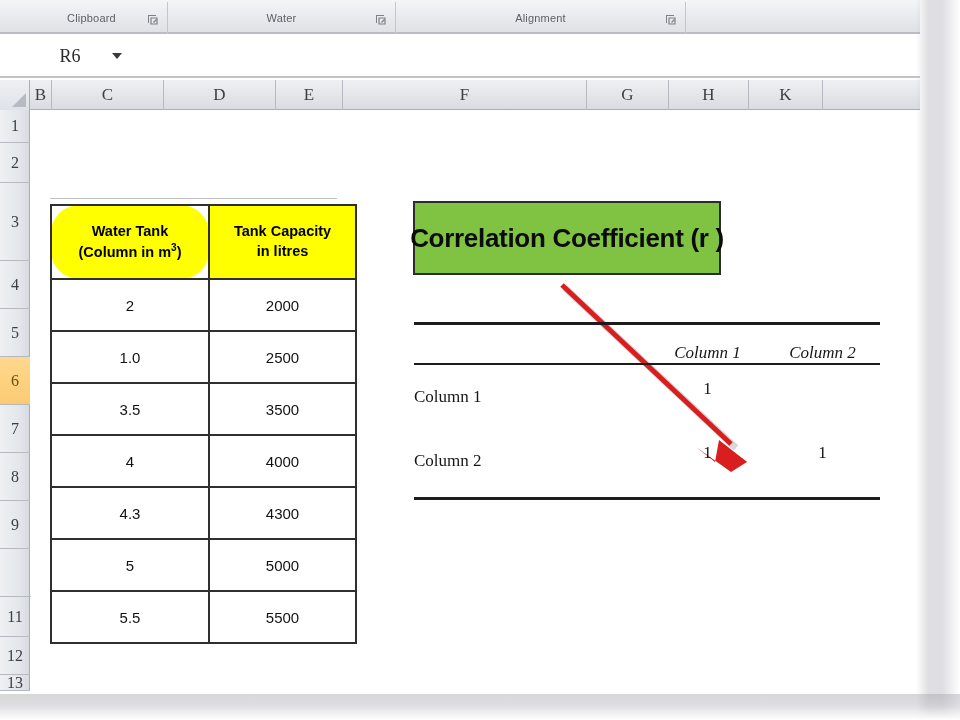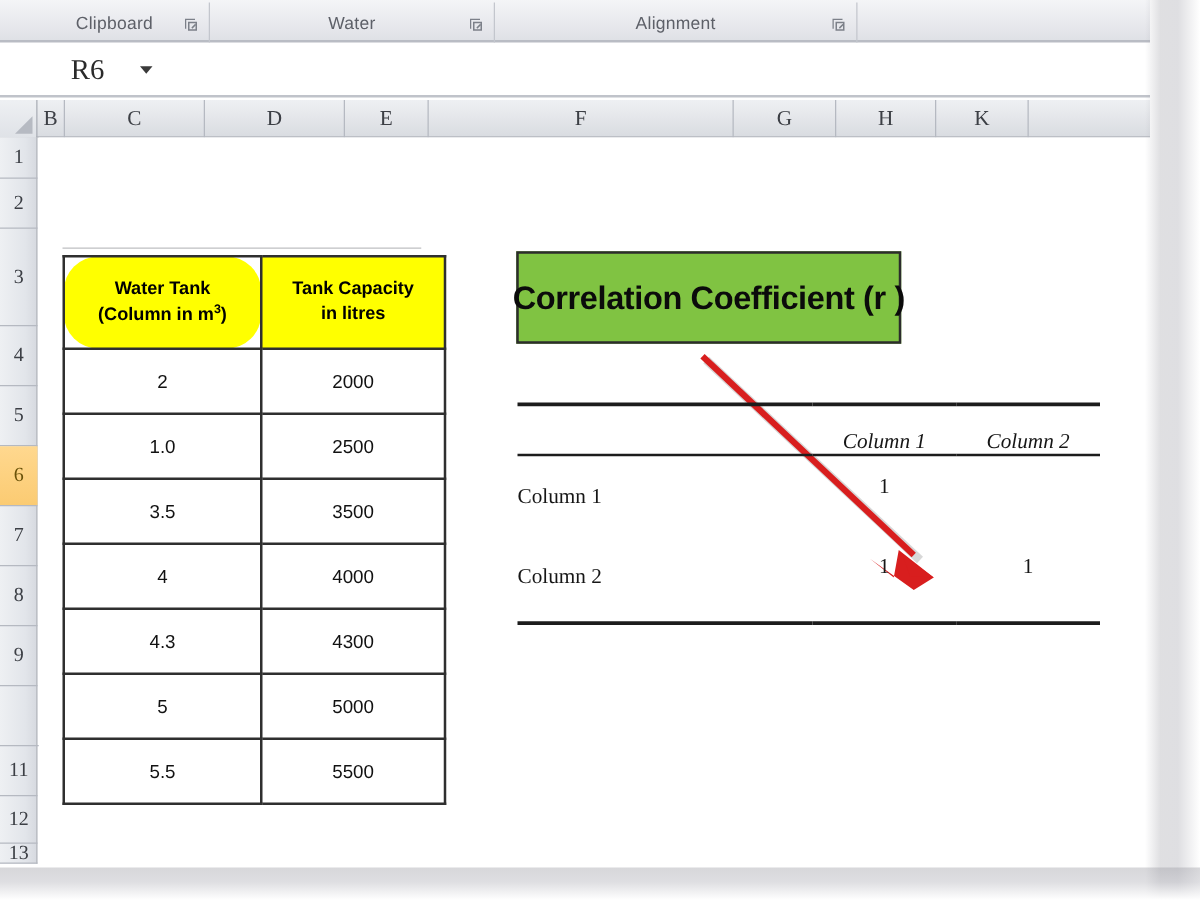--- a/index.html
+++ b/index.html
@@ -69,21 +69,21 @@
     box-sizing: border-box;
     position: relative;
   }
   .ribbon-group.g-clipboard { width: 152px; }
   .ribbon-group.g-font      { width: 228px; }
   .ribbon-group.g-alignment { width: 290px; }
   .ribbon-group.g-number    { width: 172px; }
   .ribbon-group.g-tail      { width: 60px; border-right: none; }
 
   .ribbon-label {
-    font-size: 14px;
+    font-size: 11px;
     color: #5d6068;
     letter-spacing: .2px;
     white-space: nowrap;
   }
   .dialog-launcher {
     position: absolute;
     right: 9px;
     bottom: 9px;
     width: 11px;
     height: 11px;
@@ -106,21 +106,21 @@
   .name-box {
     width: 140px;
     height: 40px;
     display: flex;
     align-items: center;
     justify-content: center;
     position: relative;
     background: #ffffff;
   }
   .name-box-value {
-    font-size: 23px;
+    font-size: 18px;
     color: #2b2b2b;
     font-family: "Liberation Serif", serif;
   }
   .name-box-caret {
     position: absolute;
     right: 18px;
     top: 50%;
     transform: translateY(-50%);
     width: 0;
     height: 0;

